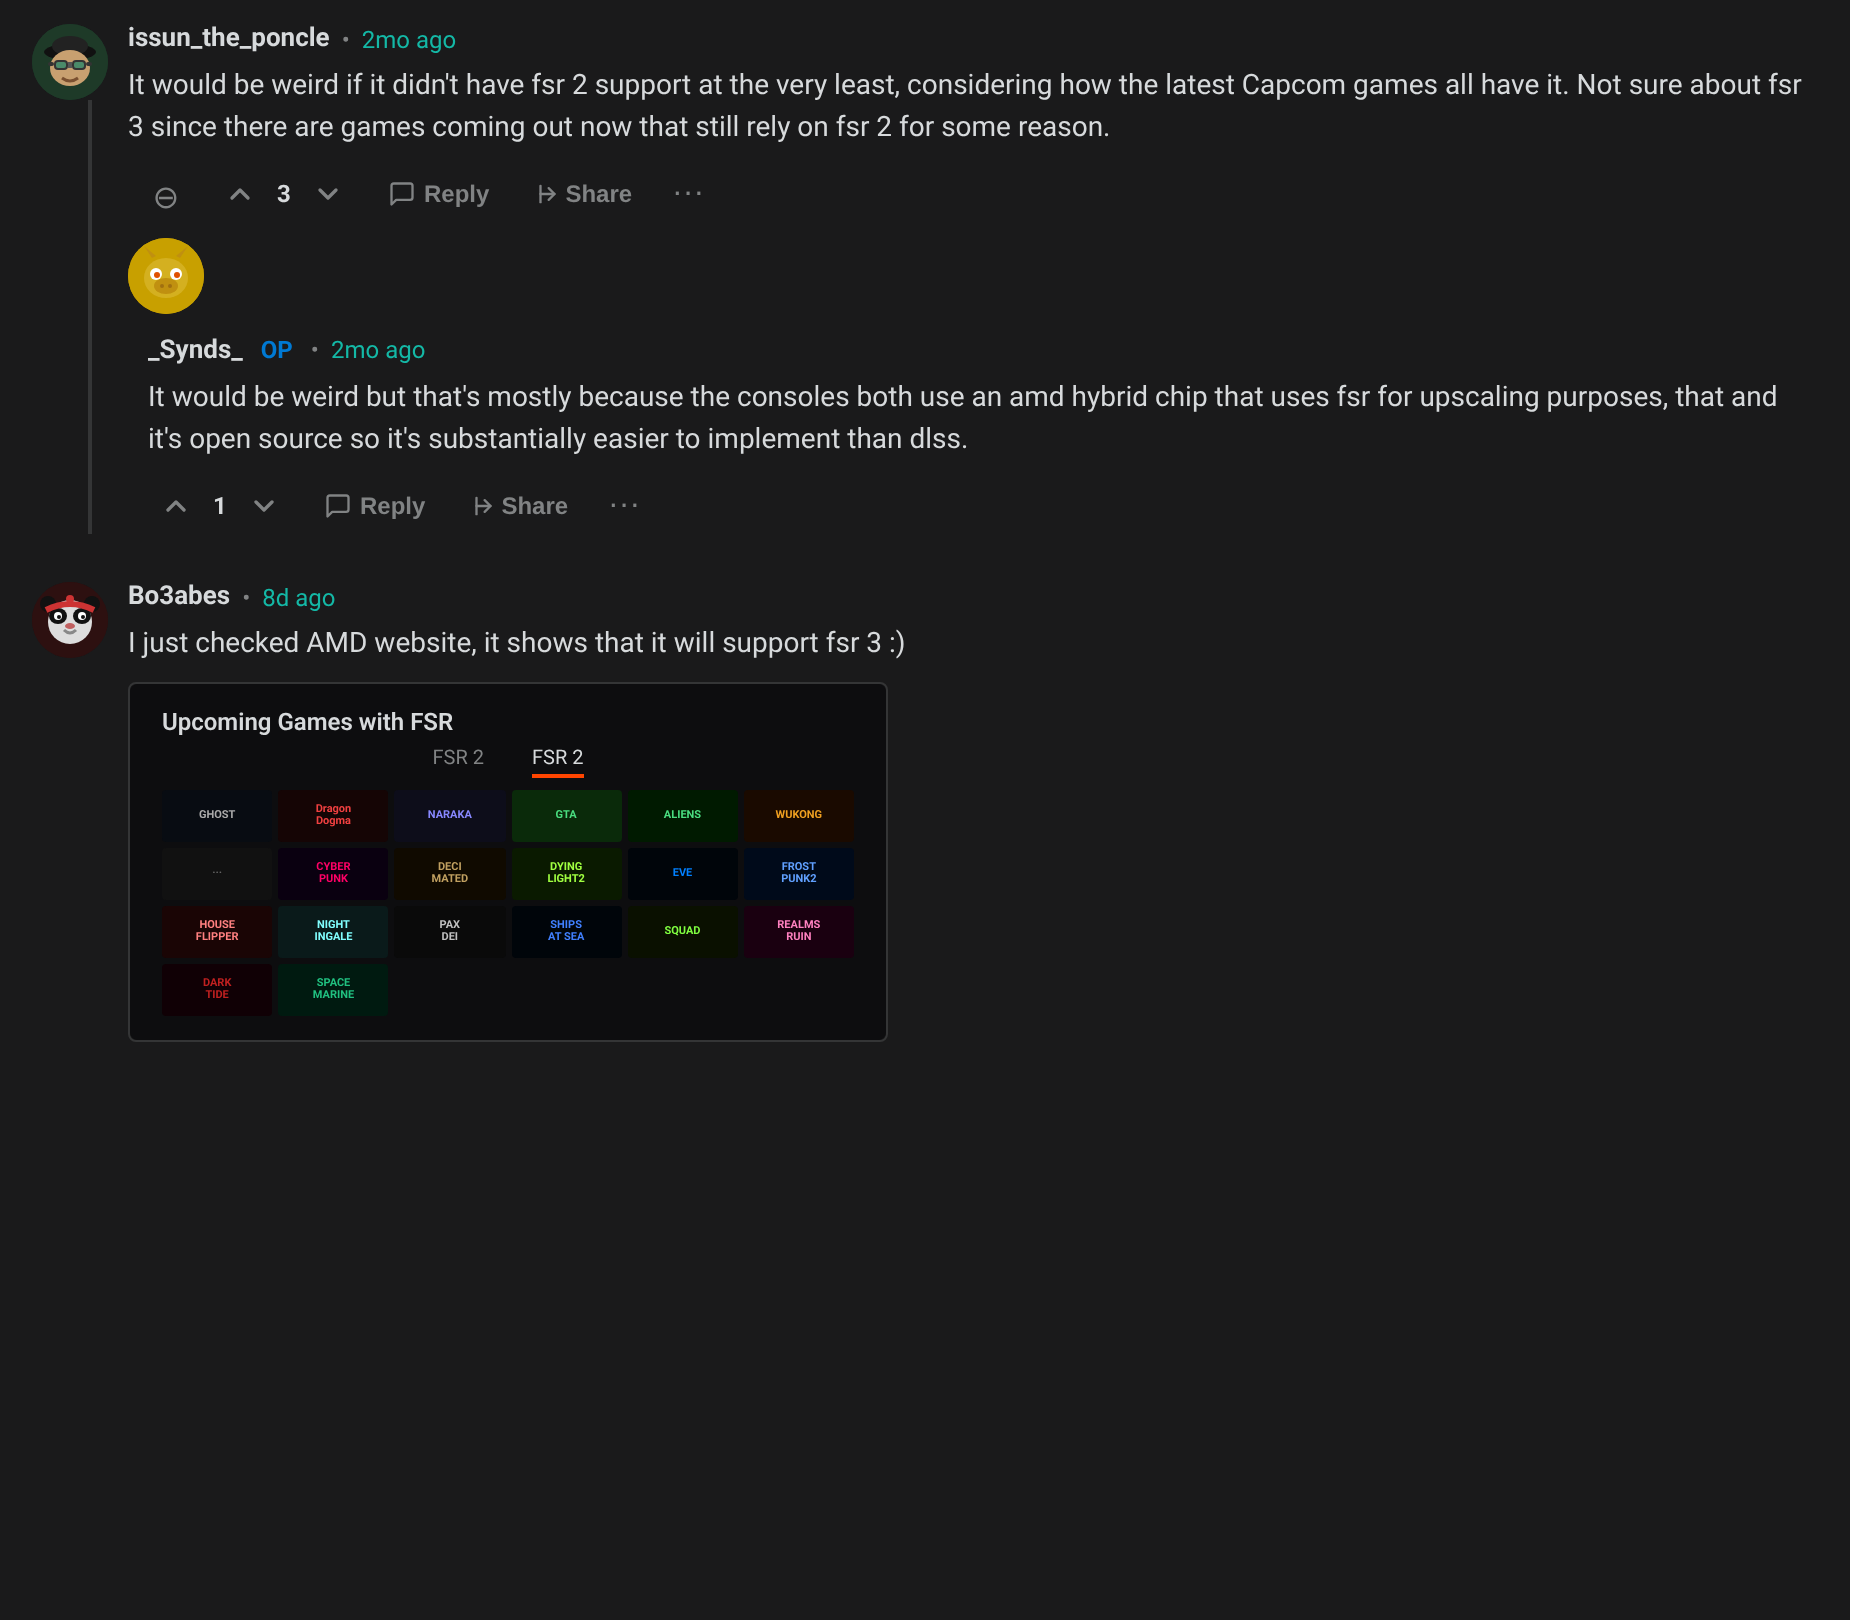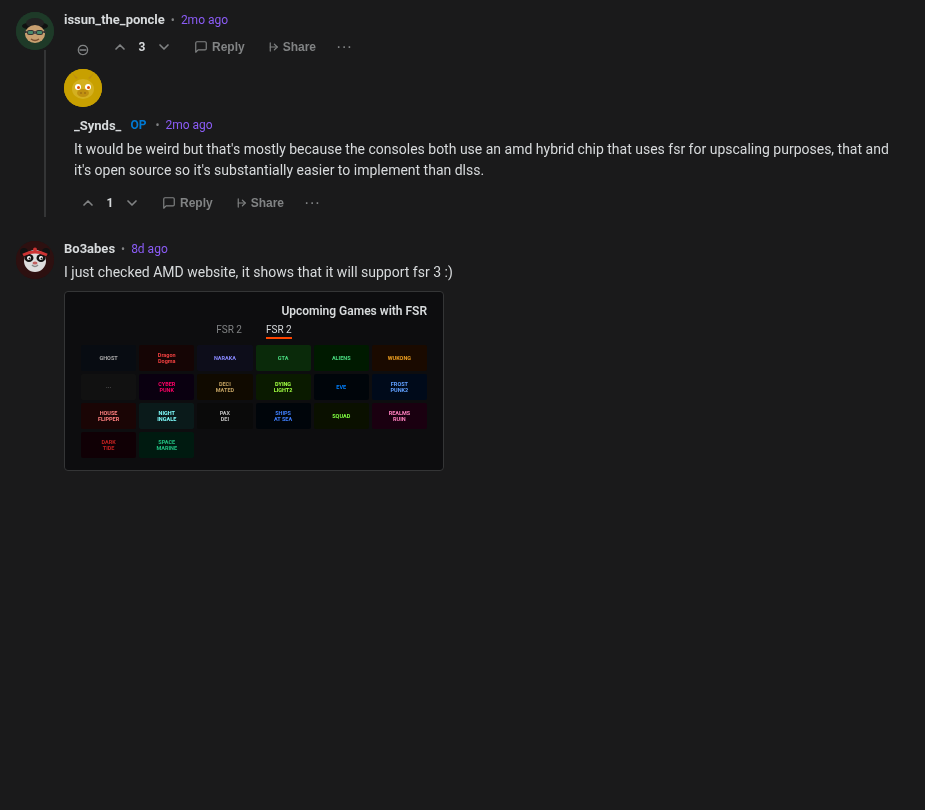--- a/index.html
+++ b/index.html
@@ -43,21 +43,21 @@
 
     .op-badge {
       background: transparent;
       color: #0079d3;
       font-size: 12px;
       font-weight: 700;
       padding: 1px 3px;
     }
 
     .timestamp {
-      color: #8b5cf6;
+      color: #14b8a6;
       font-size: 12px;
     }
 
     .dot-separator {
       color: #818384;
       font-size: 12px;
     }
 
     .comment-text {
       color: #d7dadc;
@@ -249,20 +249,21 @@
       </div>
       <div class="thread-line"></div>
     </div>
 
     <div class="comment-body">
       <div class="comment-header">
         <span class="username">issun_the_poncle</span>
         <span class="dot-separator">•</span>
         <span class="timestamp">2mo ago</span>
       </div>
+      <div class="comment-text">It would be weird if it didn't have fsr 2 support at the very least, considering how the latest Capcom games all have it. Not sure about fsr 3 since there are games coming out now that still rely on fsr 2 for some reason.</div>
       <div class="action-bar">
         <div class="vote-section">
           <button class="collapse-btn" style="font-size:16px; color:#818384; background:none; border:none; cursor:pointer;">⊖</button>
           <button class="vote-btn">
             <svg width="16" height="16" viewBox="0 0 24 24" fill="none" stroke="#818384" stroke-width="2.5" stroke-linecap="round" stroke-linejoin="round">
               <polyline points="18 15 12 9 6 15"></polyline>
             </svg>
           </button>
           <span class="vote-count">3</span>
           <button class="vote-btn">
@@ -392,21 +393,21 @@
     <div class="comment-body">
       <div class="comment-header">
         <span class="username">Bo3abes</span>
         <span class="dot-separator">•</span>
         <span class="timestamp">8d ago</span>
       </div>
       <div class="comment-text">I just checked AMD website, it shows that it will support fsr 3 :)</div>
 
       <div class="image-card">
       <div style="background:#0d0d0f; padding:12px 16px; border-radius:4px;">
-        <div style="text-align:right; color:#d7dadc; font-size:12px; font-weight:600; margin-bottom:6px;">Upcoming Games with FSR</div>
+        <div style="text-align:left; color:#d7dadc; font-size:12px; font-weight:600; margin-bottom:6px;">Upcoming Games with FSR</div>
         <div style="display:flex; justify-content:center; gap:24px; margin-bottom:6px;">
           <span style="color:#818384; font-size:10px; padding-bottom:2px;">FSR 2</span>
           <span style="color:#d7dadc; font-size:10px; padding-bottom:2px; border-bottom:2px solid #ff4500;">FSR 2</span>
         </div>
 
         <div style="display:grid; grid-template-columns:repeat(6,1fr); gap:3px; margin-bottom:3px;">
           <div style="background:#080c12; color:#aaa; font-size:5.5px; font-weight:700; height:26px; display:flex; align-items:center; justify-content:center; text-align:center; border-radius:2px; padding:2px;">GHOST</div>
               <div style="background:#150505; color:#f04040; font-size:5.5px; font-weight:700; height:26px; display:flex; align-items:center; justify-content:center; text-align:center; border-radius:2px; padding:2px;">Dragon<br>Dogma</div>
               <div style="background:#0d0d1a; color:#8888ff; font-size:5.5px; font-weight:700; height:26px; display:flex; align-items:center; justify-content:center; text-align:center; border-radius:2px; padding:2px;">NARAKA</div>
               <div style="background:#0a2a0a; color:#4ade80; font-size:5.5px; font-weight:700; height:26px; display:flex; align-items:center; justify-content:center; text-align:center; border-radius:2px; padding:2px;">GTA</div>

